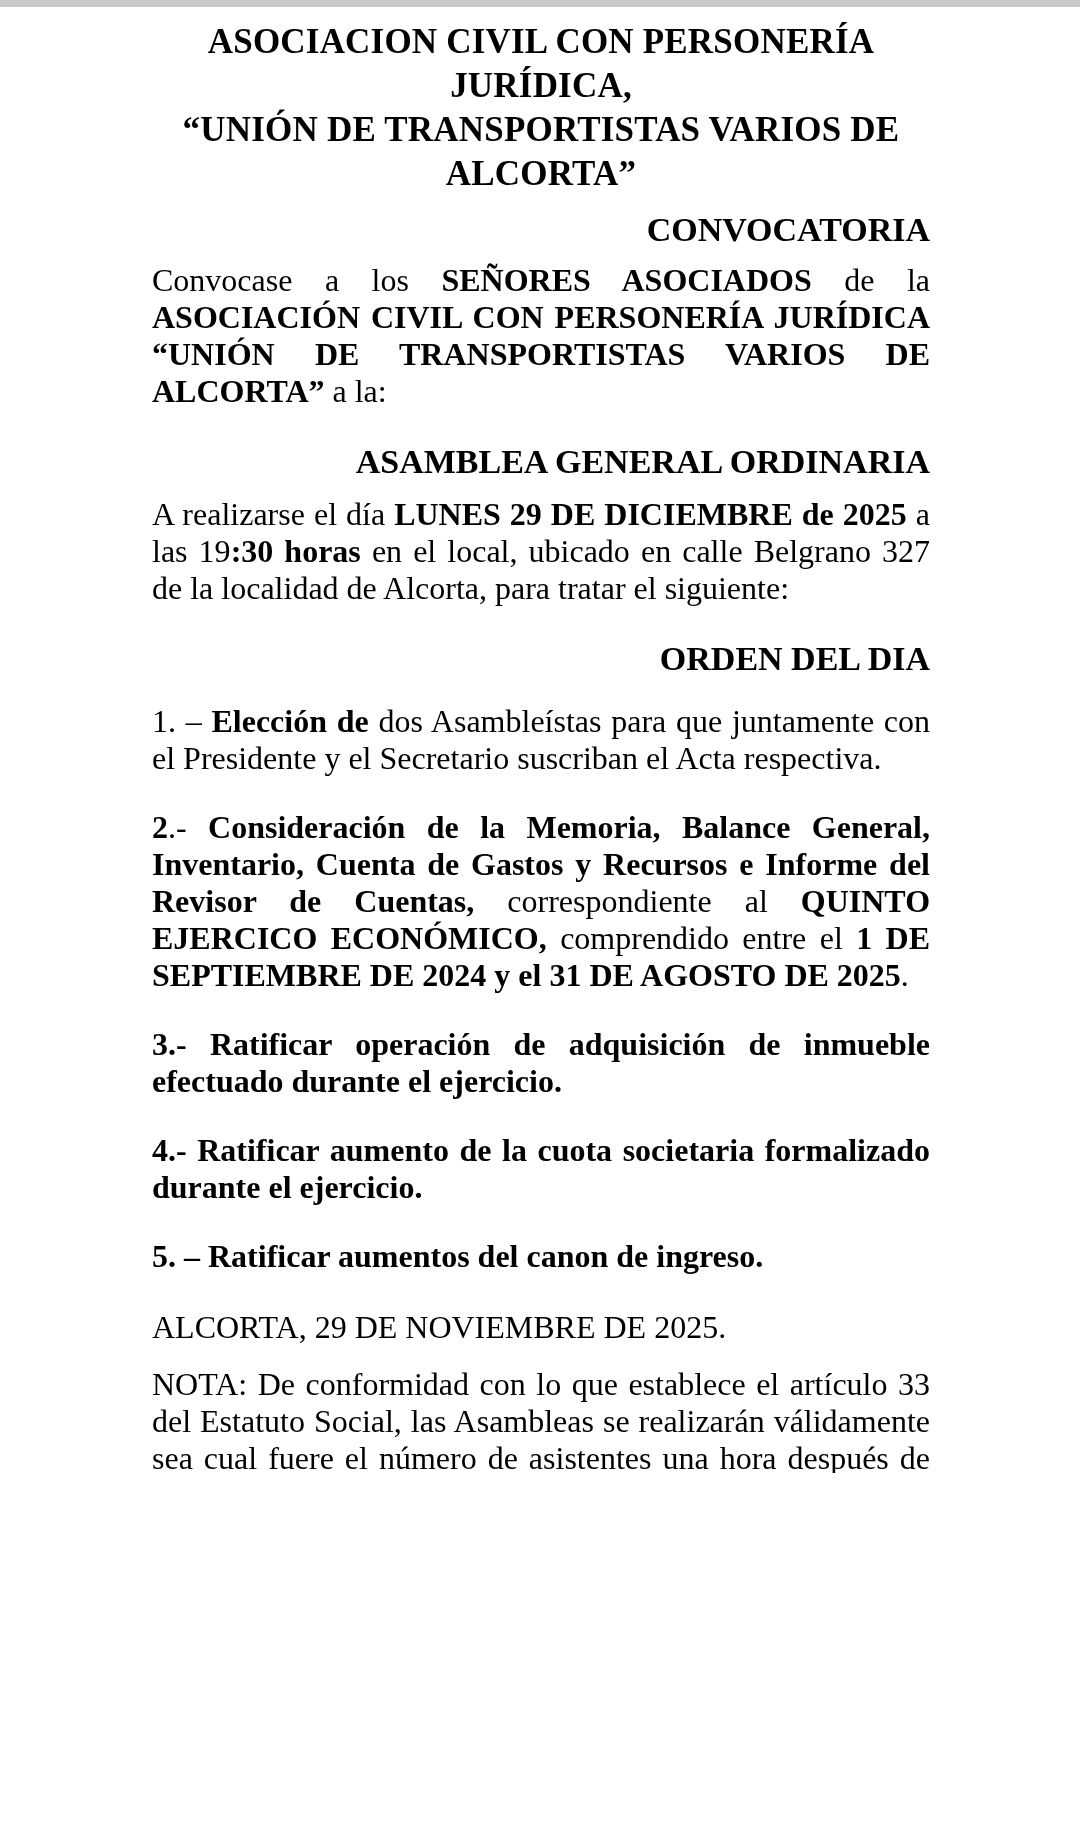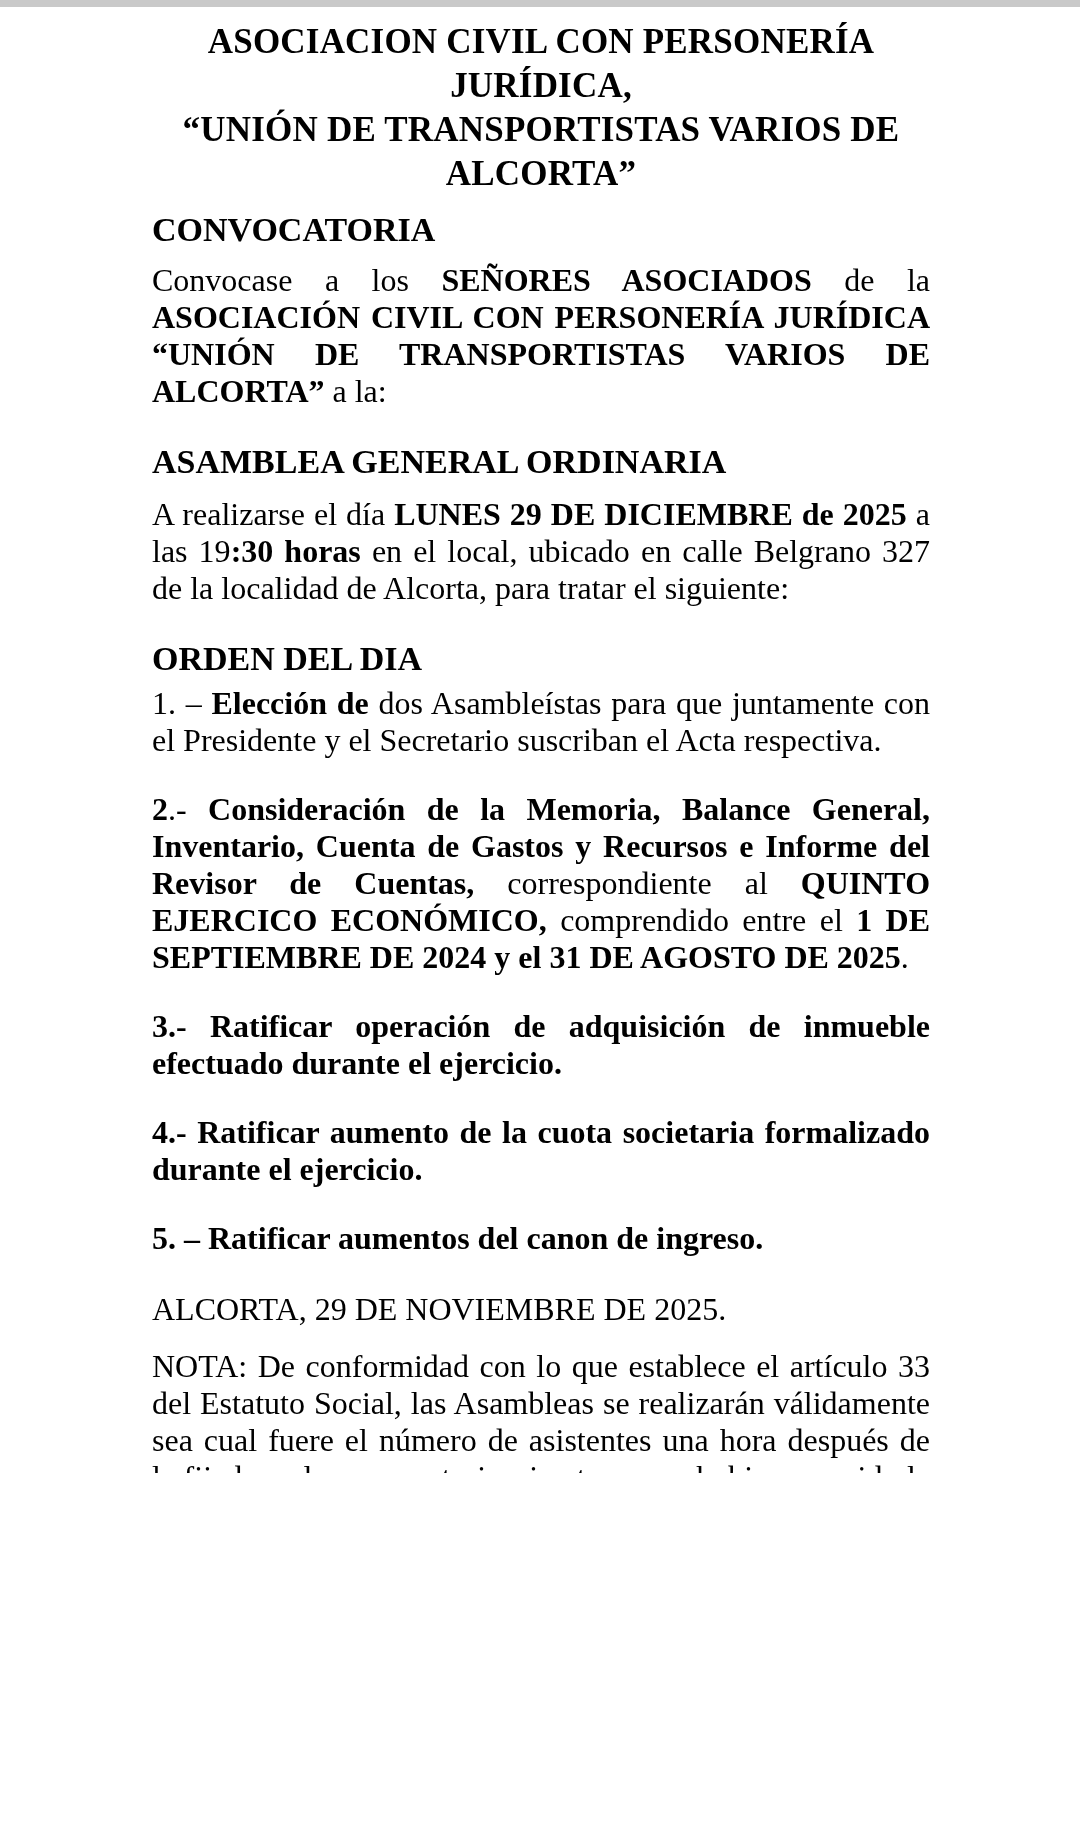--- a/index.html
+++ b/index.html
@@ -21,32 +21,32 @@
     background: #878787;
   }
   .content {
     padding: 20px 150px 0 152px;
   }
   .title {
     font-size: 35px; font-weight: bold; text-align: center; line-height: 44px;
     letter-spacing: 0.2px;
   }
   .heading {
-    font-size: 34px; font-weight: bold; text-align: left; line-height: 40px;
+    font-size: 34px; font-weight: bold; text-align: right; line-height: 40px;
   }
   .convocatoria { margin-top: 14px; }
   .para {
     font-size: 32px; line-height: 37px; text-align: justify; text-justify: inter-word;
   }
   .b { font-weight: bold; }
   .intro { margin-top: 12px; }
   .assembly { margin-top: 16px; }
   .schedule { margin-top: 14px; }
   .agenda-heading { margin-top: 16px; }
-  .item-1 { margin-top: 6px; }
+  .item-1 { margin-top: 24px; }
   .item-2 { margin-top: 22px; }
   .item-3 { margin-top: 22px; }
   .item-4 { margin-top: 14px; }
   .item-5 { margin-top: 22px; }
   .bold-item { font-weight: bold; }
   .date-line {
     margin-top: 34px; font-size: 32px; line-height: 37px; text-align: left;
   }
   .signature {
     margin-top: 72px; font-size: 32px; line-height: 37px; font-weight: bold;

